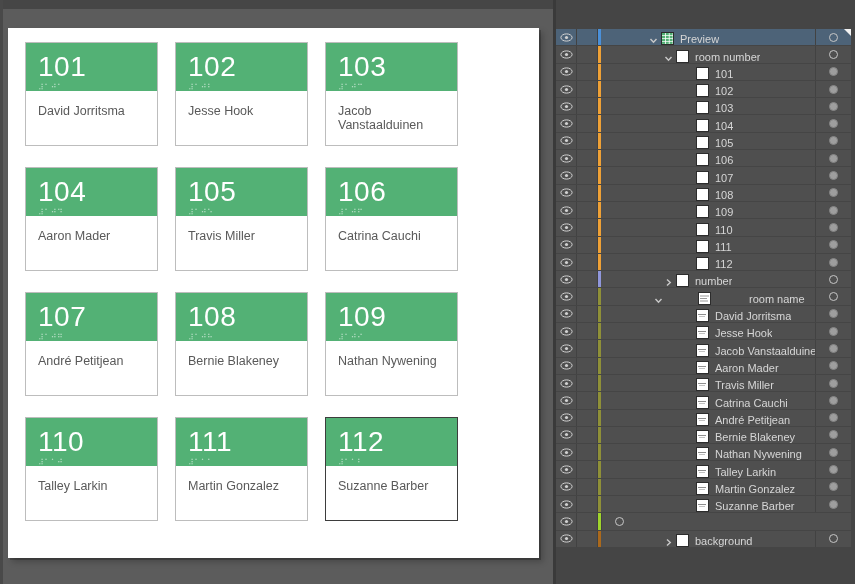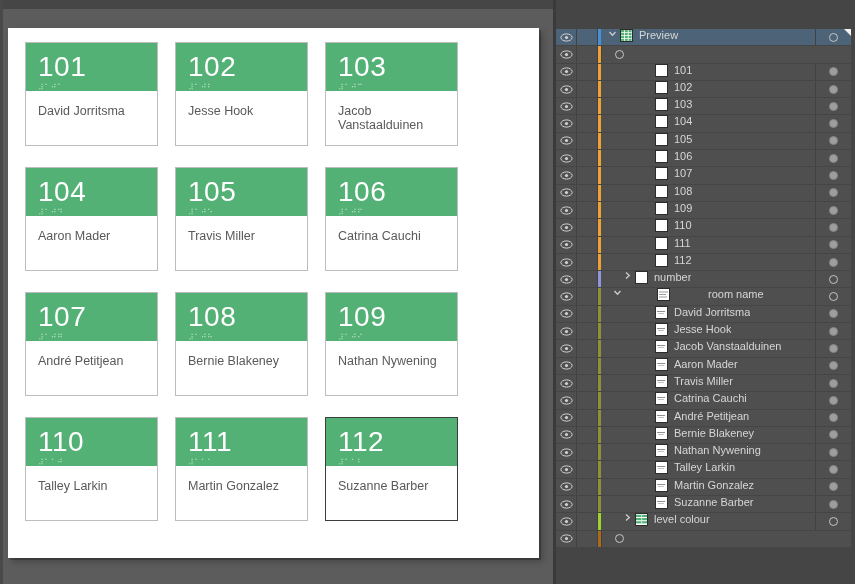--- a/index.html
+++ b/index.html
@@ -53,21 +53,21 @@
     position:relative; height:17.3px; display:flex; align-items:stretch;
     background:#4f4f4f; border-bottom:1px solid #454545;
   }
   .layer-row.selected { background:#4d6378; }
   .cell-eye {
     width:21px; flex:0 0 21px; display:flex; align-items:center; justify-content:center;
     border-right:1px solid #424242;
   }
   .cell-edit { width:21px; flex:0 0 21px; border-right:1px solid #424242; }
   .color-bar { width:3px; flex:0 0 3px; }
-  .row-content { flex:1; display:flex; align-items:flex-start; min-width:0; }
+  .row-content { flex:1; display:flex; align-items:flex-end; min-width:0;margin-left:41px; }
   .chev { width:15px; flex:0 0 15px; display:flex; align-items:center; justify-content:center; }
   .thumb {
     width:13px; height:13px; flex:0 0 13px; background:#fff; border:1px solid #2c2c2c;
     margin-right:6px; display:flex; align-items:center; justify-content:center; overflow:hidden;
   }
   .layer-label { font-size:11px; color:#d6d6d6; white-space:nowrap; overflow:hidden; }
   .cell-target {
     width:36px; flex:0 0 36px; border-left:1px solid #424242;
     display:flex; align-items:center; justify-content:center;
   }
@@ -249,20 +249,29 @@
           <div class="cell-eye">
             <div style="display: flex;">
               <svg width="13" height="9" viewBox="0 0 13 9">
                 <ellipse cx="6.5" cy="4.5" rx="5.6" ry="3.6" fill="none" stroke="#d2d2d2" stroke-width="1"></ellipse>
                 <circle cx="6.5" cy="4.5" r="1.6" fill="#d2d2d2"></circle>
               </svg>
             </div>
           </div>
           <div class="cell-edit"></div>
           <div class="color-bar" style="background: rgb(239, 161, 54);"></div>
+          <div class="row-content" style="padding-left: 19px;">
+            <div class="chev">
+              <svg width="9" height="9" viewBox="0 0 9 9">
+                <path d="M1.5 3 L4.5 6.3 L7.5 3" fill="none" stroke="#c8c8c8" stroke-width="1.4"></path>
+              </svg>
+            </div>
+            <div class="thumb"></div>
+            <div class="layer-label">room number</div>
+          </div>
           <div class="cell-target">
             <div class="ring"></div>
           </div>
         </div>
         <div class="layer-row">
           <div class="cell-eye">
             <div style="display: flex;">
               <svg width="13" height="9" viewBox="0 0 13 9">
                 <ellipse cx="6.5" cy="4.5" rx="5.6" ry="3.6" fill="none" stroke="#d2d2d2" stroke-width="1"></ellipse>
                 <circle cx="6.5" cy="4.5" r="1.6" fill="#d2d2d2"></circle>
@@ -871,52 +880,44 @@
           <div class="cell-eye">
             <div style="display: flex;">
               <svg width="13" height="9" viewBox="0 0 13 9">
                 <ellipse cx="6.5" cy="4.5" rx="5.6" ry="3.6" fill="none" stroke="#d2d2d2" stroke-width="1"></ellipse>
                 <circle cx="6.5" cy="4.5" r="1.6" fill="#d2d2d2"></circle>
               </svg>
             </div>
           </div>
           <div class="cell-edit"></div>
           <div class="color-bar" style="background: rgb(159, 212, 44);"></div>
+          <div class="cell-target">
+            <div class="ring"></div>
+          </div>
+        </div>
+        <div class="layer-row">
+          <div class="cell-eye">
+            <div style="display: flex;">
+              <svg width="13" height="9" viewBox="0 0 13 9">
+                <ellipse cx="6.5" cy="4.5" rx="5.6" ry="3.6" fill="none" stroke="#d2d2d2" stroke-width="1"></ellipse>
+                <circle cx="6.5" cy="4.5" r="1.6" fill="#d2d2d2"></circle>
+              </svg>
+            </div>
+          </div>
+          <div class="cell-edit"></div>
+          <div class="color-bar" style="background: rgb(171, 105, 28);"></div>
           <div class="row-content" style="padding-left: 19px;">
             <div class="chev">
               <svg width="9" height="9" viewBox="0 0 9 9">
                 <path d="M3 1.5 L6.3 4.5 L3 7.5" fill="none" stroke="#c8c8c8" stroke-width="1.4"></path>
               </svg>
             </div>
-            <div class="thumb">
-              <svg width="11" height="11" viewBox="0 0 11 11">
-                <rect width="11" height="11" fill="#fff"></rect>
-                <rect x="0" y="0.8" width="11" height="2.2" fill="#53b175"></rect>
-                <rect x="0" y="4" width="11" height="2.2" fill="#53b175"></rect>
-                <rect x="0" y="7.2" width="11" height="2.2" fill="#53b175"></rect>
-                <rect x="5.3" y="0" width="0.8" height="11" fill="#dff0e4"></rect>
-              </svg>
-            </div>
-            <div class="layer-label">level colour</div>
-          </div>
-          <div class="cell-target">
-            <div class="ring"></div>
-          </div>
-        </div>
-        <div class="layer-row">
-          <div class="cell-eye">
-            <div style="display: flex;">
-              <svg width="13" height="9" viewBox="0 0 13 9">
-                <ellipse cx="6.5" cy="4.5" rx="5.6" ry="3.6" fill="none" stroke="#d2d2d2" stroke-width="1"></ellipse>
-                <circle cx="6.5" cy="4.5" r="1.6" fill="#d2d2d2"></circle>
-              </svg>
-            </div>
-          </div>
-          <div class="cell-edit"></div>
-          <div class="color-bar" style="background: rgb(171, 105, 28);"></div>
+            <div class="thumb"></div>
+            <div class="layer-label">background</div>
+          </div>
           <div class="cell-target">
             <div class="ring"></div>
           </div>
         </div>
       </div>
   </div>
 
 </div>
 
 </body></html>

